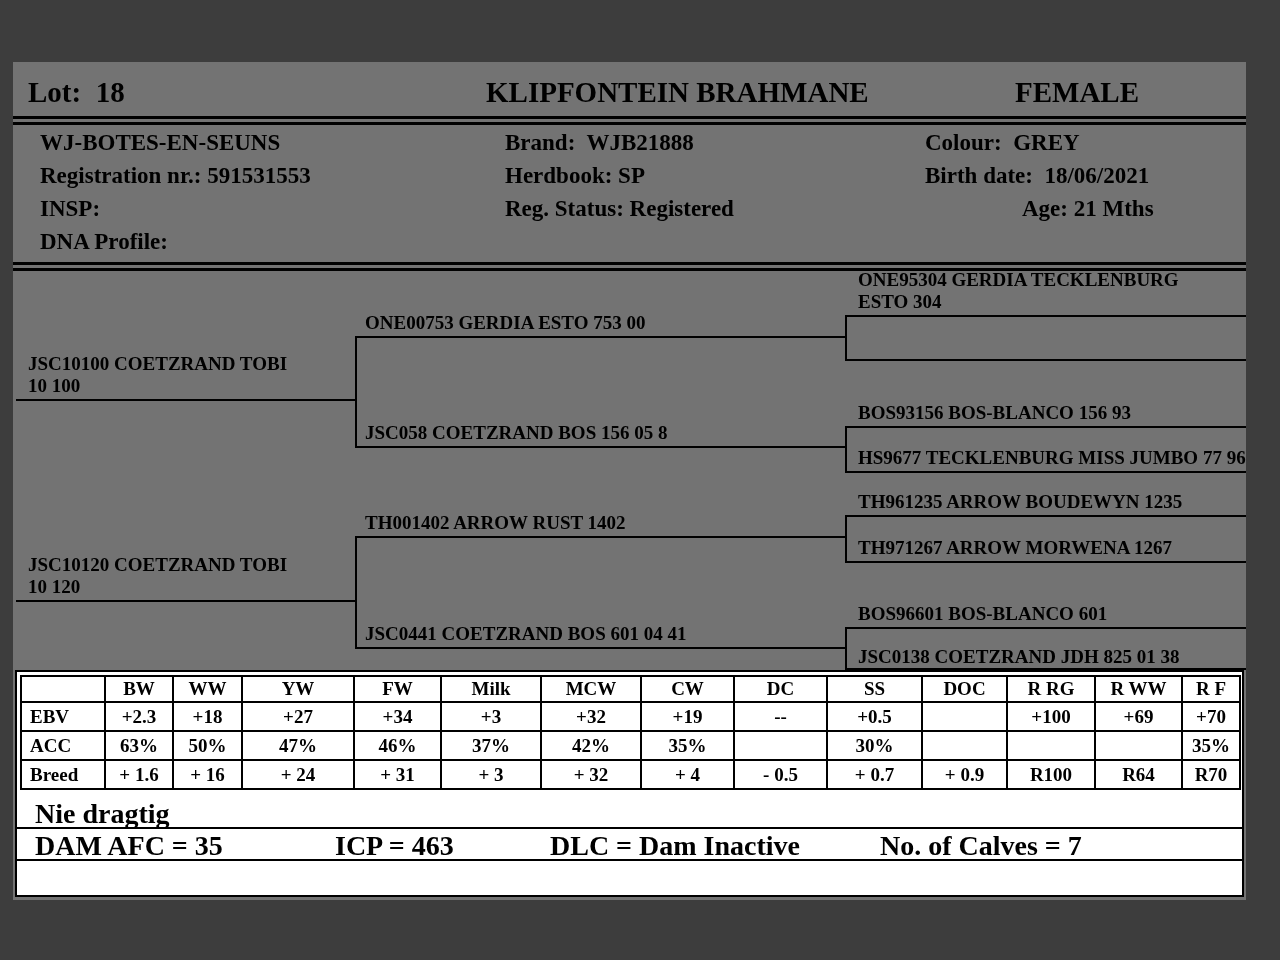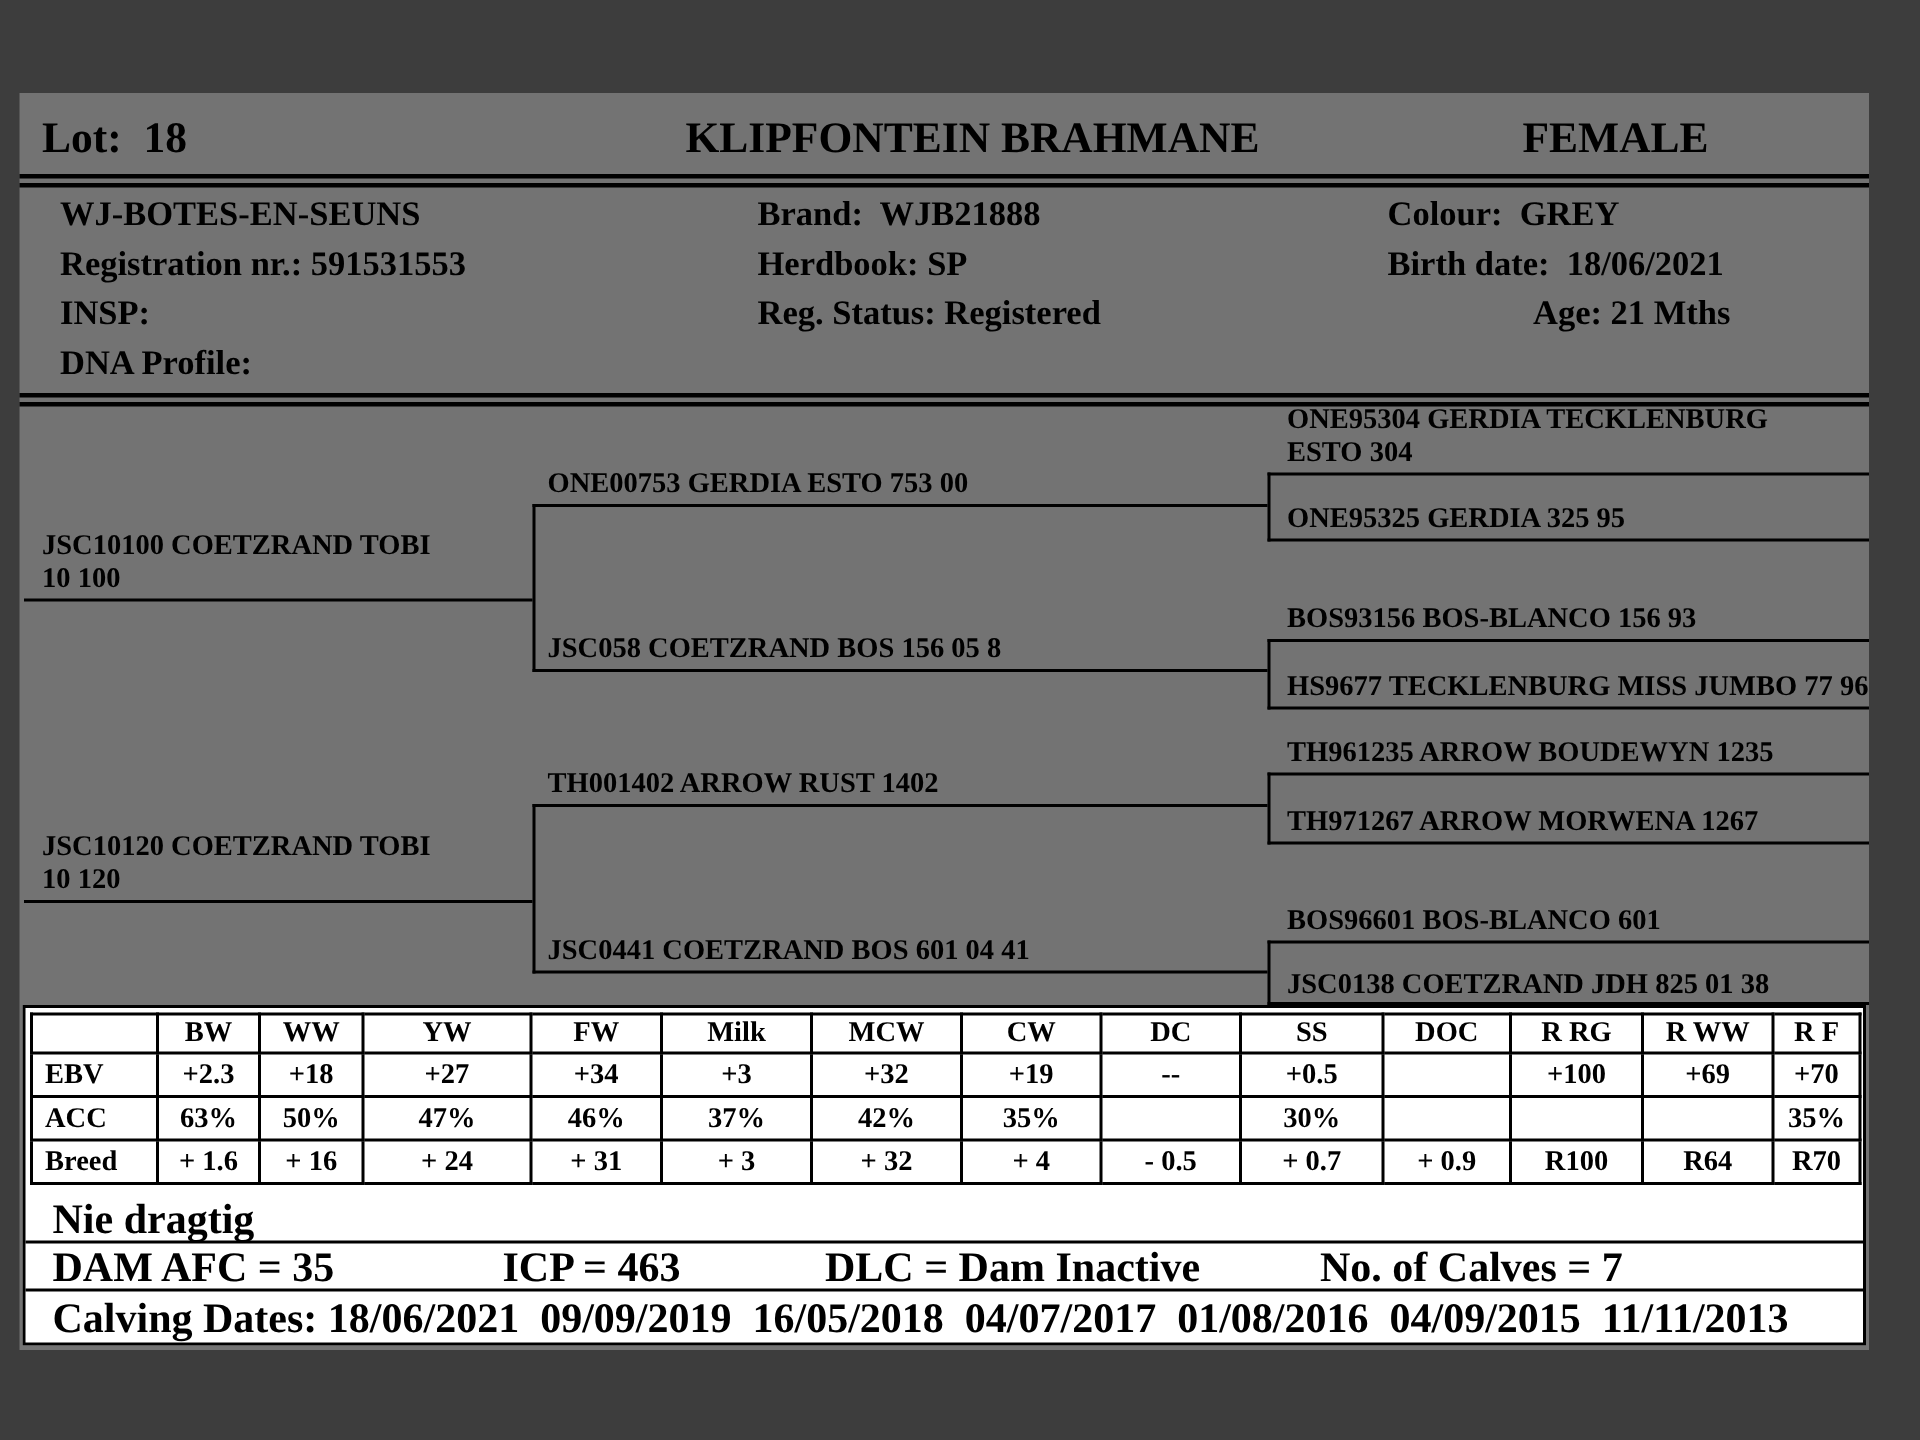--- a/index.html
+++ b/index.html
@@ -38,21 +38,21 @@
   .row-calving { height:29px; padding:3px 0 0 18px; white-space:pre; }
   .row-stats span { position:absolute; top:1px; white-space:pre; }
 </style>
 </head>
 <body>
 
 <div class="frame">
   <div class="page">
 
     <div class="abs hdr" style="left:15px; top:14px;">Lot:  18</div>
-    <div class="abs hdr" style="left:444px; top:14px;">KLIPFONTEIN BRAHMANE</div>
+    <div class="abs hdr" style="left:473px; top:14px;">KLIPFONTEIN BRAHMANE</div>
     <div class="abs hdr" style="left:1002px; top:14px;">FEMALE</div>
     <div class="rule" style="top:54px;"></div>
     <div class="rule" style="top:60px;"></div>
 
     <div class="abs info" style="left:27px;  top:68px;">WJ-BOTES-EN-SEUNS</div>
     <div class="abs info" style="left:27px;  top:101px;">Registration nr.: 591531553</div>
     <div class="abs info" style="left:27px;  top:134px;">INSP:</div>
     <div class="abs info" style="left:27px;  top:167px;">DNA Profile:</div>
     <div class="abs info" style="left:492px; top:68px;">Brand:  WJB21888</div>
     <div class="abs info" style="left:492px; top:101px;">Herdbook: SP</div>
@@ -75,21 +75,20 @@
     <div class="vline" style="left:342px; top:274px; height:112px;"></div>
 
     <div class="ped" style="left:352px; top:450px; width:480px;">TH001402 ARROW RUST 1402</div>
     <div class="pline" style="left:342px; top:474px; width:490px;"></div>
     <div class="ped" style="left:352px; top:561px; width:480px;">JSC0441 COETZRAND BOS 601 04 41</div>
     <div class="pline" style="left:342px; top:585px; width:490px;"></div>
     <div class="vline" style="left:342px; top:474px; height:113px;"></div>
 
     <div class="ped" style="left:845px; top:207px; width:340px;">ONE95304 GERDIA TECKLENBURG ESTO 304</div>
     <div class="pline" style="left:832px; top:253px; width:401px;"></div>
-    <div class="ped" style="left:845px; top:273px; width:388px;">ONE95325 GERDIA 325 95</div>
     <div class="pline" style="left:832px; top:297px; width:401px;"></div>
     <div class="vline" style="left:832px; top:253px; height:46px;"></div>
 
     <div class="ped" style="left:845px; top:340px; width:388px;">BOS93156 BOS-BLANCO 156 93</div>
     <div class="pline" style="left:832px; top:364px; width:401px;"></div>
     <div class="ped" style="left:845px; top:385px; width:388px;">HS9677 TECKLENBURG MISS JUMBO 77 96</div>
     <div class="pline" style="left:832px; top:409px; width:401px;"></div>
     <div class="vline" style="left:832px; top:364px; height:47px;"></div>
 
     <div class="ped" style="left:845px; top:429px; width:388px;">TH961235 ARROW BOUDEWYN 1235</div>
@@ -190,17 +189,16 @@
       </tbody>
         </table>
 
       <div class="note-row row-nie">Nie dragtig</div>
       <div class="note-row row-stats">
         <span style="left:18px;">DAM AFC = 35</span>
         <span style="left:318px;">ICP = 463</span>
         <span style="left:533px;">DLC = Dam Inactive</span>
         <span style="left:863px;">No. of Calves = 7</span>
       </div>
-      <div class="note-row row-calving">Calving Dates: 18/06/2021  09/09/2019  16/05/2018  04/07/2017  01/08/2016  04/09/2015  11/11/2013</div>
     </div>
 
   </div>
 </div>
 
 </body></html>

